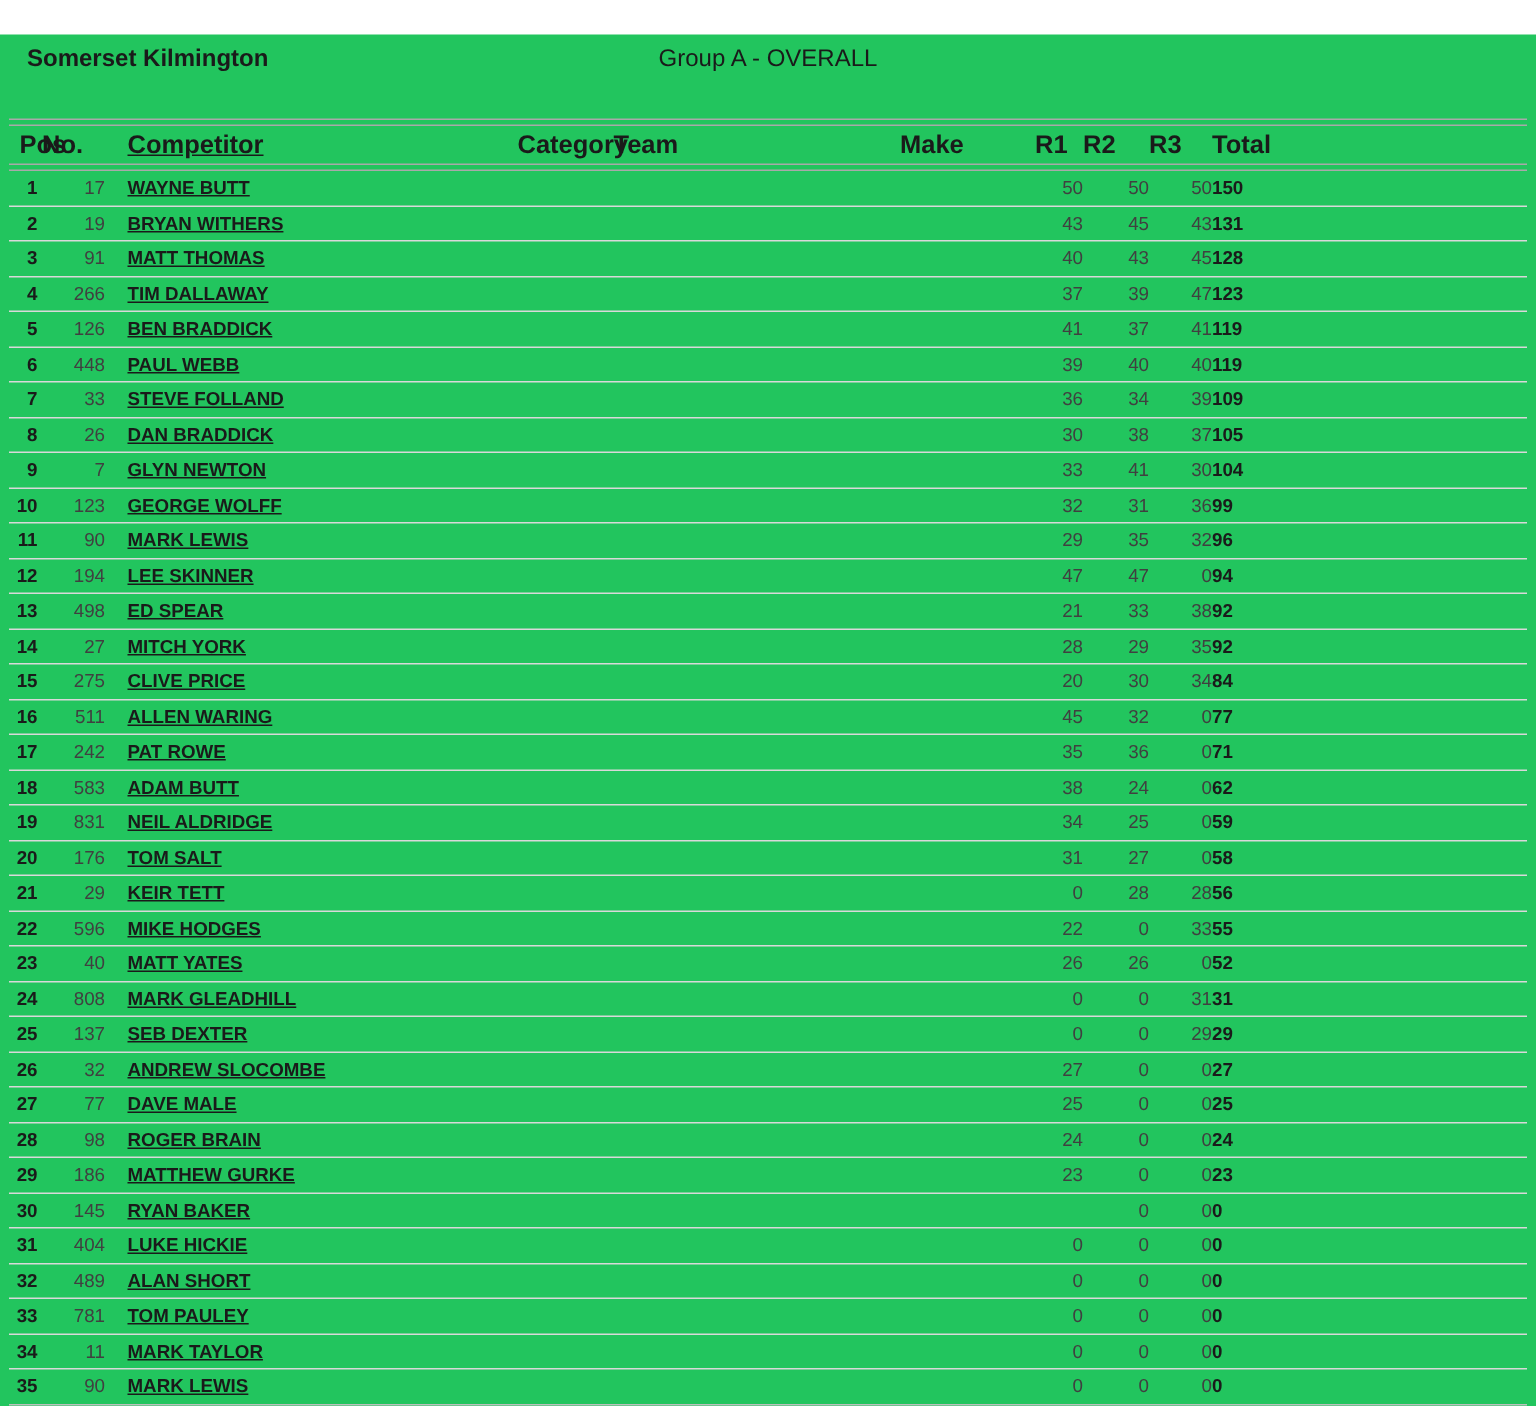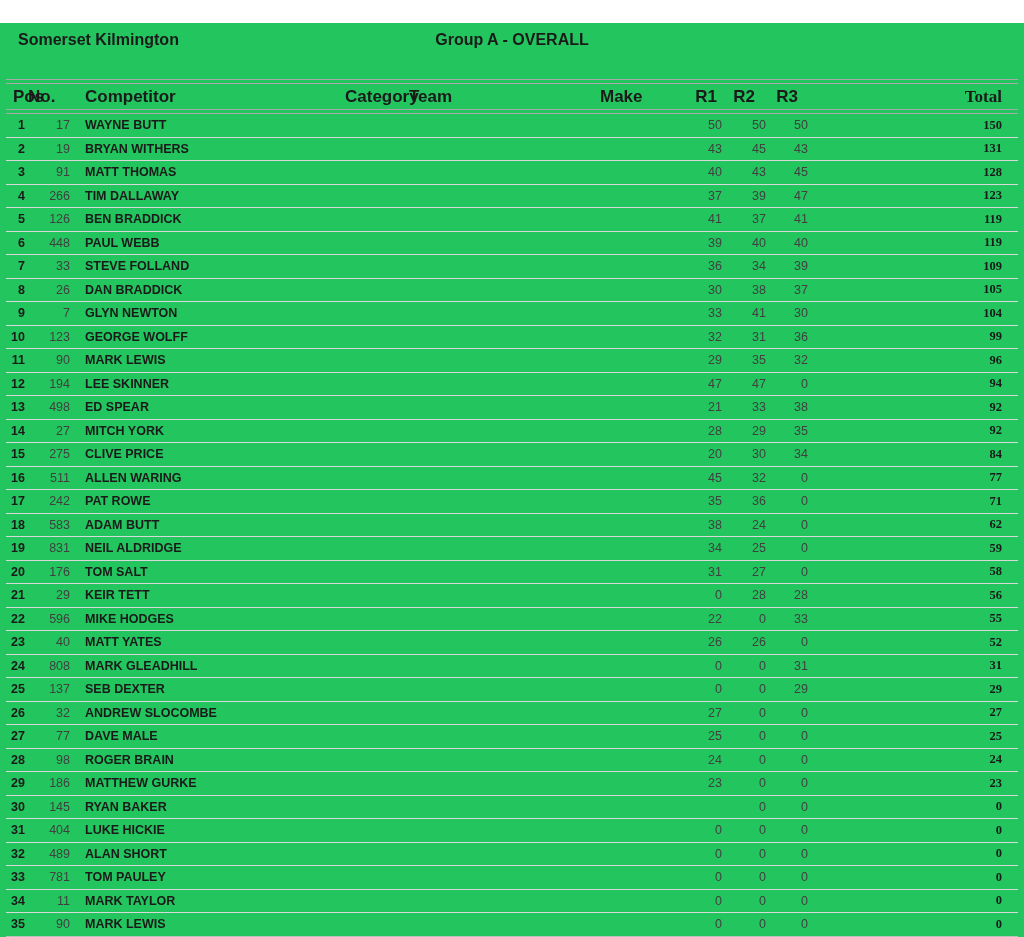--- a/index.html
+++ b/index.html
@@ -7,45 +7,45 @@
     width:1024px;height:937px;background:#22c55e;position:relative;
     font-family:"Liberation Sans", sans-serif;color:#1a1a1a;box-sizing:border-box;margin-top:23px;
   }
   .page-header{position:relative;height:56px;}
   .title-left{
     position:absolute;left:18px;top:8px;
     font-size:16px;font-weight:bold;white-space:nowrap;
   }
   .title-center{
     position:absolute;left:0;right:0;top:8px;text-align:center;
-    font-size:16px;font-weight:bold;white-space:nowrap;
+    font-size:16px;font-weight:normal;white-space:nowrap;
   }
   .double-rule{
     margin:0 6px;height:3px;
     border-top:1px solid #a9a9a9;border-bottom:1px solid #a9a9a9;
   }
   .grid-row{
     margin:0 6px;display:grid;align-items:center;
     grid-template-columns:22px 42px 275px 64px 191px 90px 32px 44px 42px 1fr;
   }
   .thead{height:25px;font-weight:bold;font-size:17px;}
   .thead .cell{white-space:nowrap;}
   .row{height:23.5px;border-bottom:1px solid #d9d9d9;font-size:12.5px;box-sizing:border-box;}
   .row:last-child{border-bottom:1px solid #bfbfbf;}
   .cell{white-space:nowrap;overflow:visible;}
   
   .pos{text-align:right;padding-right:3px;font-weight:bold;}
   .hpos{text-align:left;padding-left:7px;}
   .no{text-align:right;color:#404040;}
   .hno{text-align:left;padding-right:6px;}
-  .competitor,.hcompetitor{padding-left:15px;}
+  .competitor,.hcompetitor{padding-left:15px;text-decoration:underline;}
   .competitor{font-weight:bold;}
   .r1,.r2,.r3{text-align:right;color:#404040;}
-  .hr1,.hr2,.hr3{text-align:center;}
-  .total,.htotal{text-align:right;padding-right:16px;font-family:Liberation Serif, serif;}
+  .hr1,.hr2,.hr3{text-align:left;}
+  .total,.htotal{padding-right:16px;}
   .total{font-weight:bold;}
 </style>
 </head>
 <body>
 
 <div class="page">
   <div class="page-header">
     <div class="title-left">Somerset Kilmington</div>
     <div class="title-center">Group A - OVERALL</div>
   </div>

